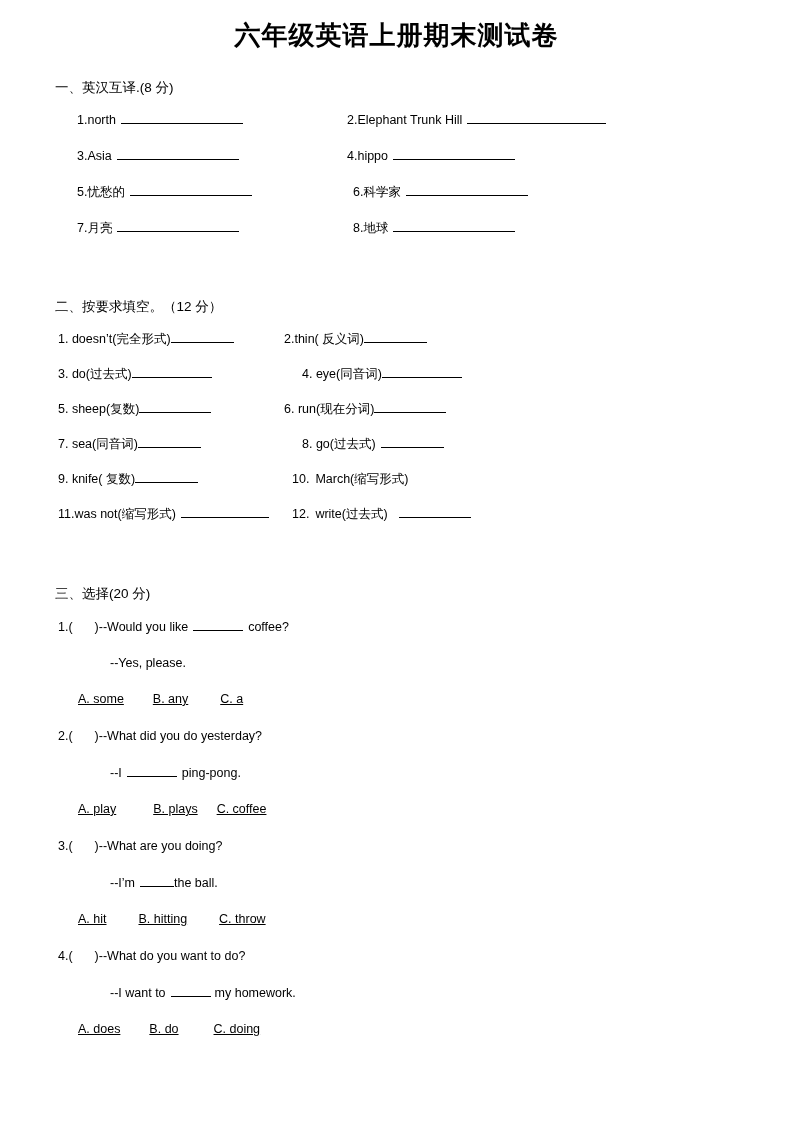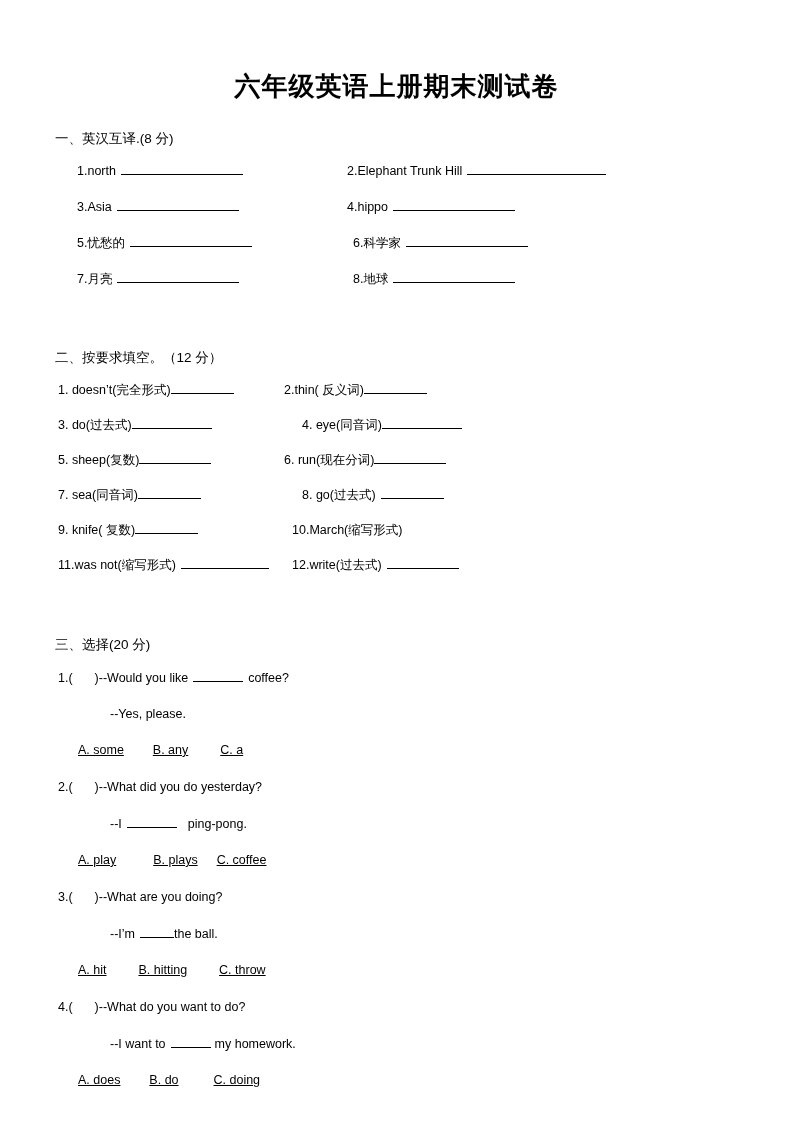--- a/index.html
+++ b/index.html
@@ -23,21 +23,21 @@
     overflow: hidden;
   }
 
   
   .doc-title {
     text-align: center;
     font-size: 26px;
     font-weight: bold;
     letter-spacing: 1px;
     margin: 0;
-    padding-top: 71px;
+    padding-top: 20px;
     line-height: 1.2;
   }
 
   
   .section-heading {
     font-size: 13.5px;
     font-weight: normal;
     margin: 0;
     line-height: 1.3;
   }
@@ -78,21 +78,21 @@
 
   
   .sec2 { padding-top: 16px; padding-left: 3px; }
   .sec2 .row { margin-bottom: 19px; }
   .sec2 .col-l { width: 226px; flex: 0 0 226px; }
   .sec2 .b-70 { width: 63px; }
   .sec2 .b-85 { width: 80px; }
   .sec2 .b-75 { width: 72px; }
   .sec2 .b-90 { width: 88px; }
   .sec2 .ind-2 { padding-left: 18px; }
-  .sec2 .ind-3 { padding-left: 8px; }
+  .sec2 .ind-3 { padding-left: 8px; gap: 6px; }
 
   
   .sec3 { padding-top: 16px; padding-left: 3px; }
   .mcq { font-size: 12.5px; line-height: 1.2; }
   .mcq-stem {
     display: flex;
     align-items: baseline;
     white-space: nowrap;
     margin-bottom: 21px;
   }
@@ -283,21 +283,21 @@
     <div>
       <div class="mcq-stem">
         <span class="mcq-paren">2.(</span>
         <span style="display:inline-block;width:22px"></span>
         <span>)</span>
         <span>--What did you do yesterday?</span>
       </div>
       <div class="mcq-answer">
         <span>--I</span>
         <span class="blank b-55"></span>
-        <span style="margin-left:11px">ping-pong.</span>
+        <span style="margin-left:5px">ping-pong.</span>
       </div>
       <div class="mcq-options">
         <span class="opt">A. play</span>
         <span style="display:inline-block;width:30px"></span>
         <span class="opt">B. plays</span>
         <span style="display:inline-block;width:12px"></span>
         <span class="opt">C. coffee</span>
       </div>
     </div>
 

